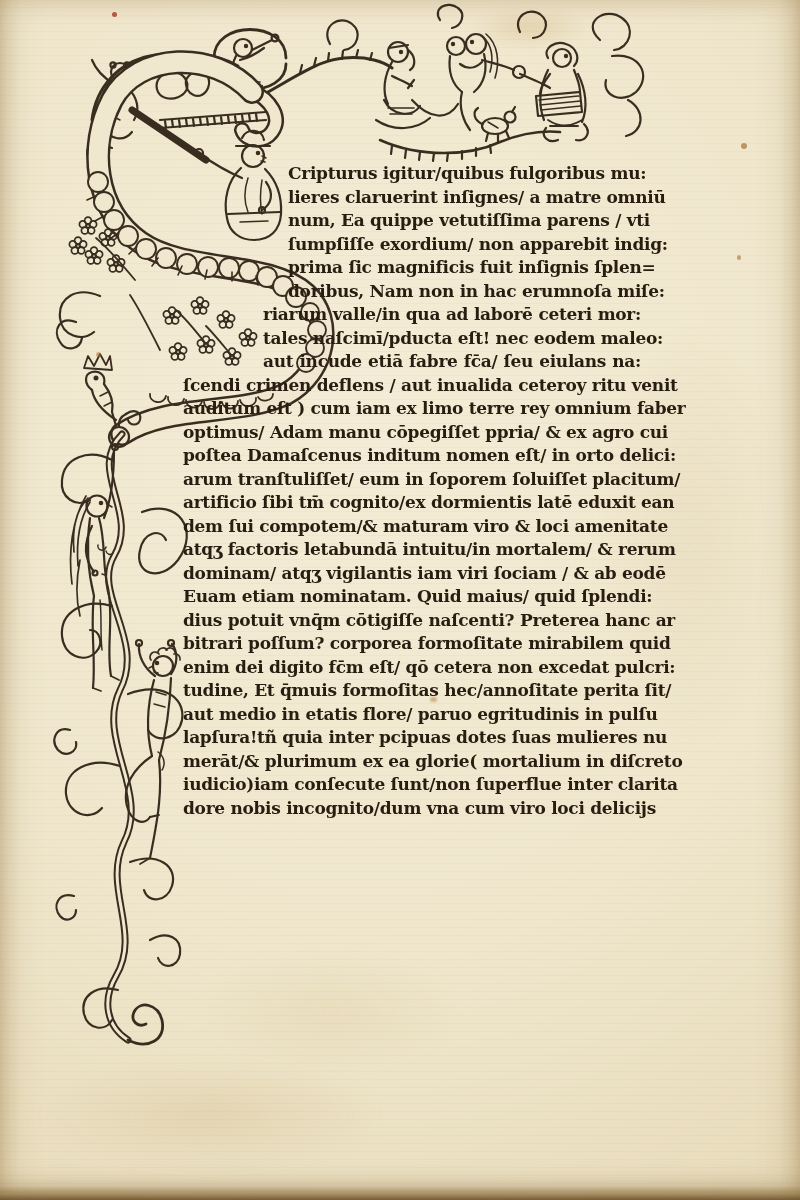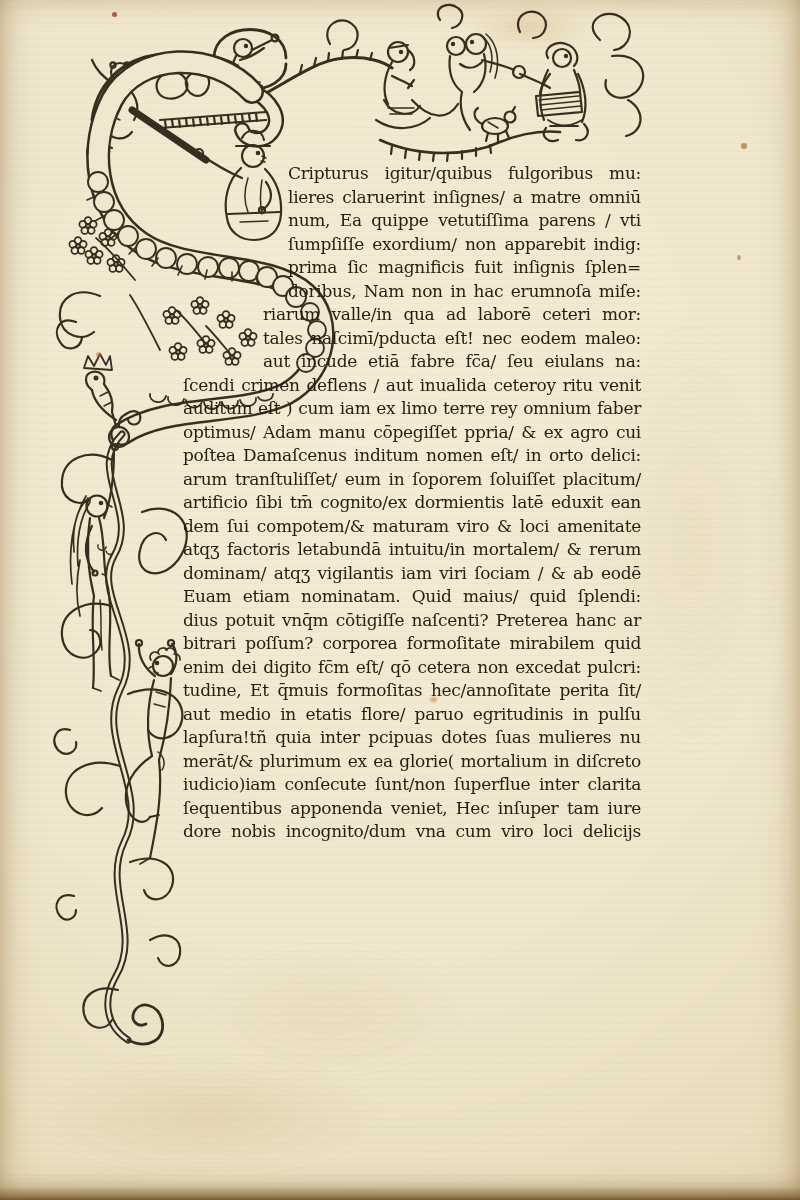--- a/index.html
+++ b/index.html
@@ -16,21 +16,21 @@
   .page::after{ 
     content:"";position:absolute;inset:0;pointer-events:none;
     background-image:repeating-linear-gradient(0deg, rgba(130,100,50,.04) 0px, rgba(130,100,50,.04) 1px, rgba(0,0,0,0) 1px, rgba(0,0,0,0) 8px);
   }
   .woodcut{position:absolute;left:0;top:0;z-index:1;}
   .text-column{
     position:absolute;left:183px;top:162px;width:458px;z-index:2;
     color:#281d10;
   }
   .tl{
-    height:23.5px;line-height:23.5px;font-size:17px;font-weight:normal;
+    height:23.5px;line-height:23.5px;font-size:17px;font-weight:bold;
     letter-spacing:-0.3px;white-space:nowrap;
     text-align:justify;text-align-last:justify;overflow:visible;
   }
   .ind{margin-left:105px;}
   .ind2{margin-left:80px;}
   .initial-hidden{
     position:absolute;left:120px;top:90px;z-index:0;
     font-size:220px;color:transparent;user-select:none;
   }
   .speck{position:absolute;border-radius:50%;pointer-events:none;z-index:3;}
@@ -323,21 +323,20 @@
     <div class="tl">dominam/ atqʒ vigilantis iam viri ſociam / &amp; ab eodē</div>
     <div class="tl">Euam etiam nominatam. Quid maius/ quid ſplendi:</div>
     <div class="tl">dius potuit vnq̄m cōtigiſſe naſcenti? Preterea hanc ar</div>
     <div class="tl">bitrari poſſum? corporea formoſitate mirabilem quid</div>
     <div class="tl">enim dei digito fc̄m eſt/ qō cetera non excedat pulcri:</div>
     <div class="tl">tudine, Et q̄muis formoſitas hec/annoſitate perita ſit/</div>
     <div class="tl">aut medio in etatis flore/ paruo egritudinis in pulſu</div>
     <div class="tl">lapſura!tñ quia inter pcipuas dotes ſuas mulieres nu</div>
     <div class="tl">merāt/&amp; plurimum ex ea glorie( mortalium in diſcreto</div>
     <div class="tl">iudicio)iam conſecute ſunt/non ſuperflue inter clarita</div>
-    <div class="tl">ſequentibus apponenda veniet, Hec inſuper tam iure</div>
     <div class="tl">dore nobis incognito/dum vna cum viro loci delicijs</div>
   </div>
 
   <div class="speck sp-red"></div>
   <div class="speck sp-rust1"></div>
   <div class="speck sp-rust2"></div>
   <div class="speck sp-rust3"></div>
   <div class="speck sp-rust4"></div>
 
   <div class="bottom-lip"></div>

